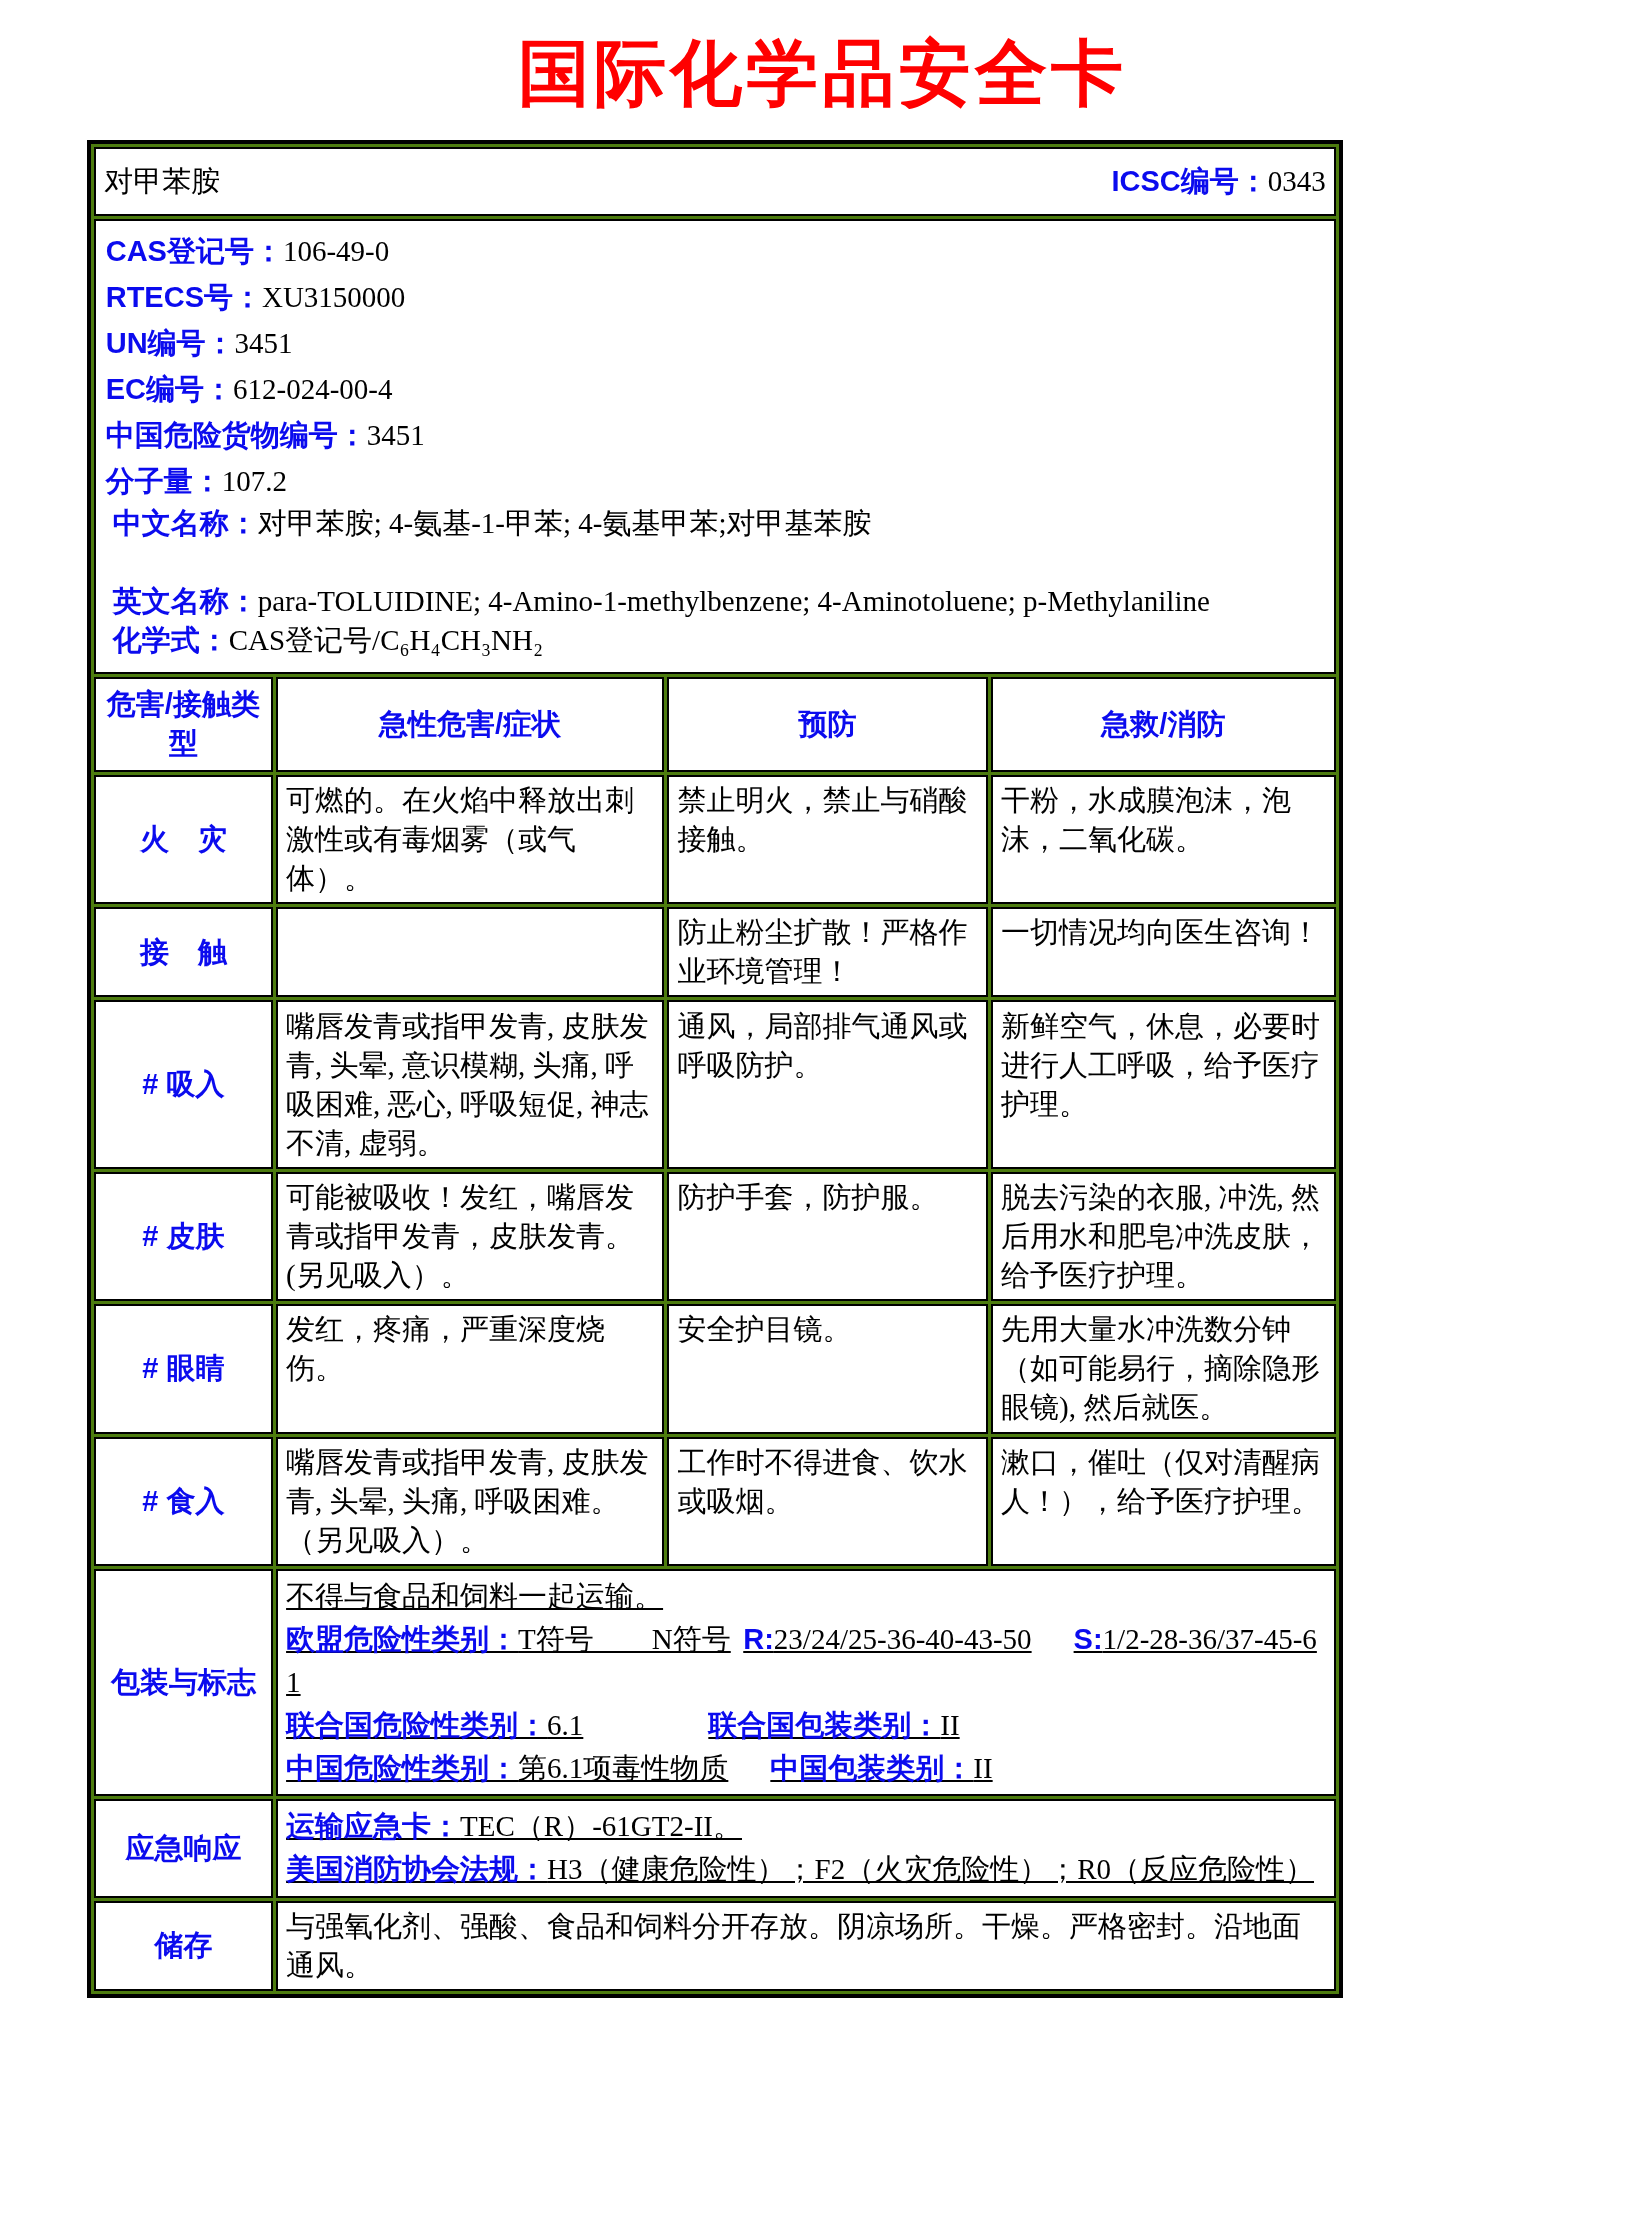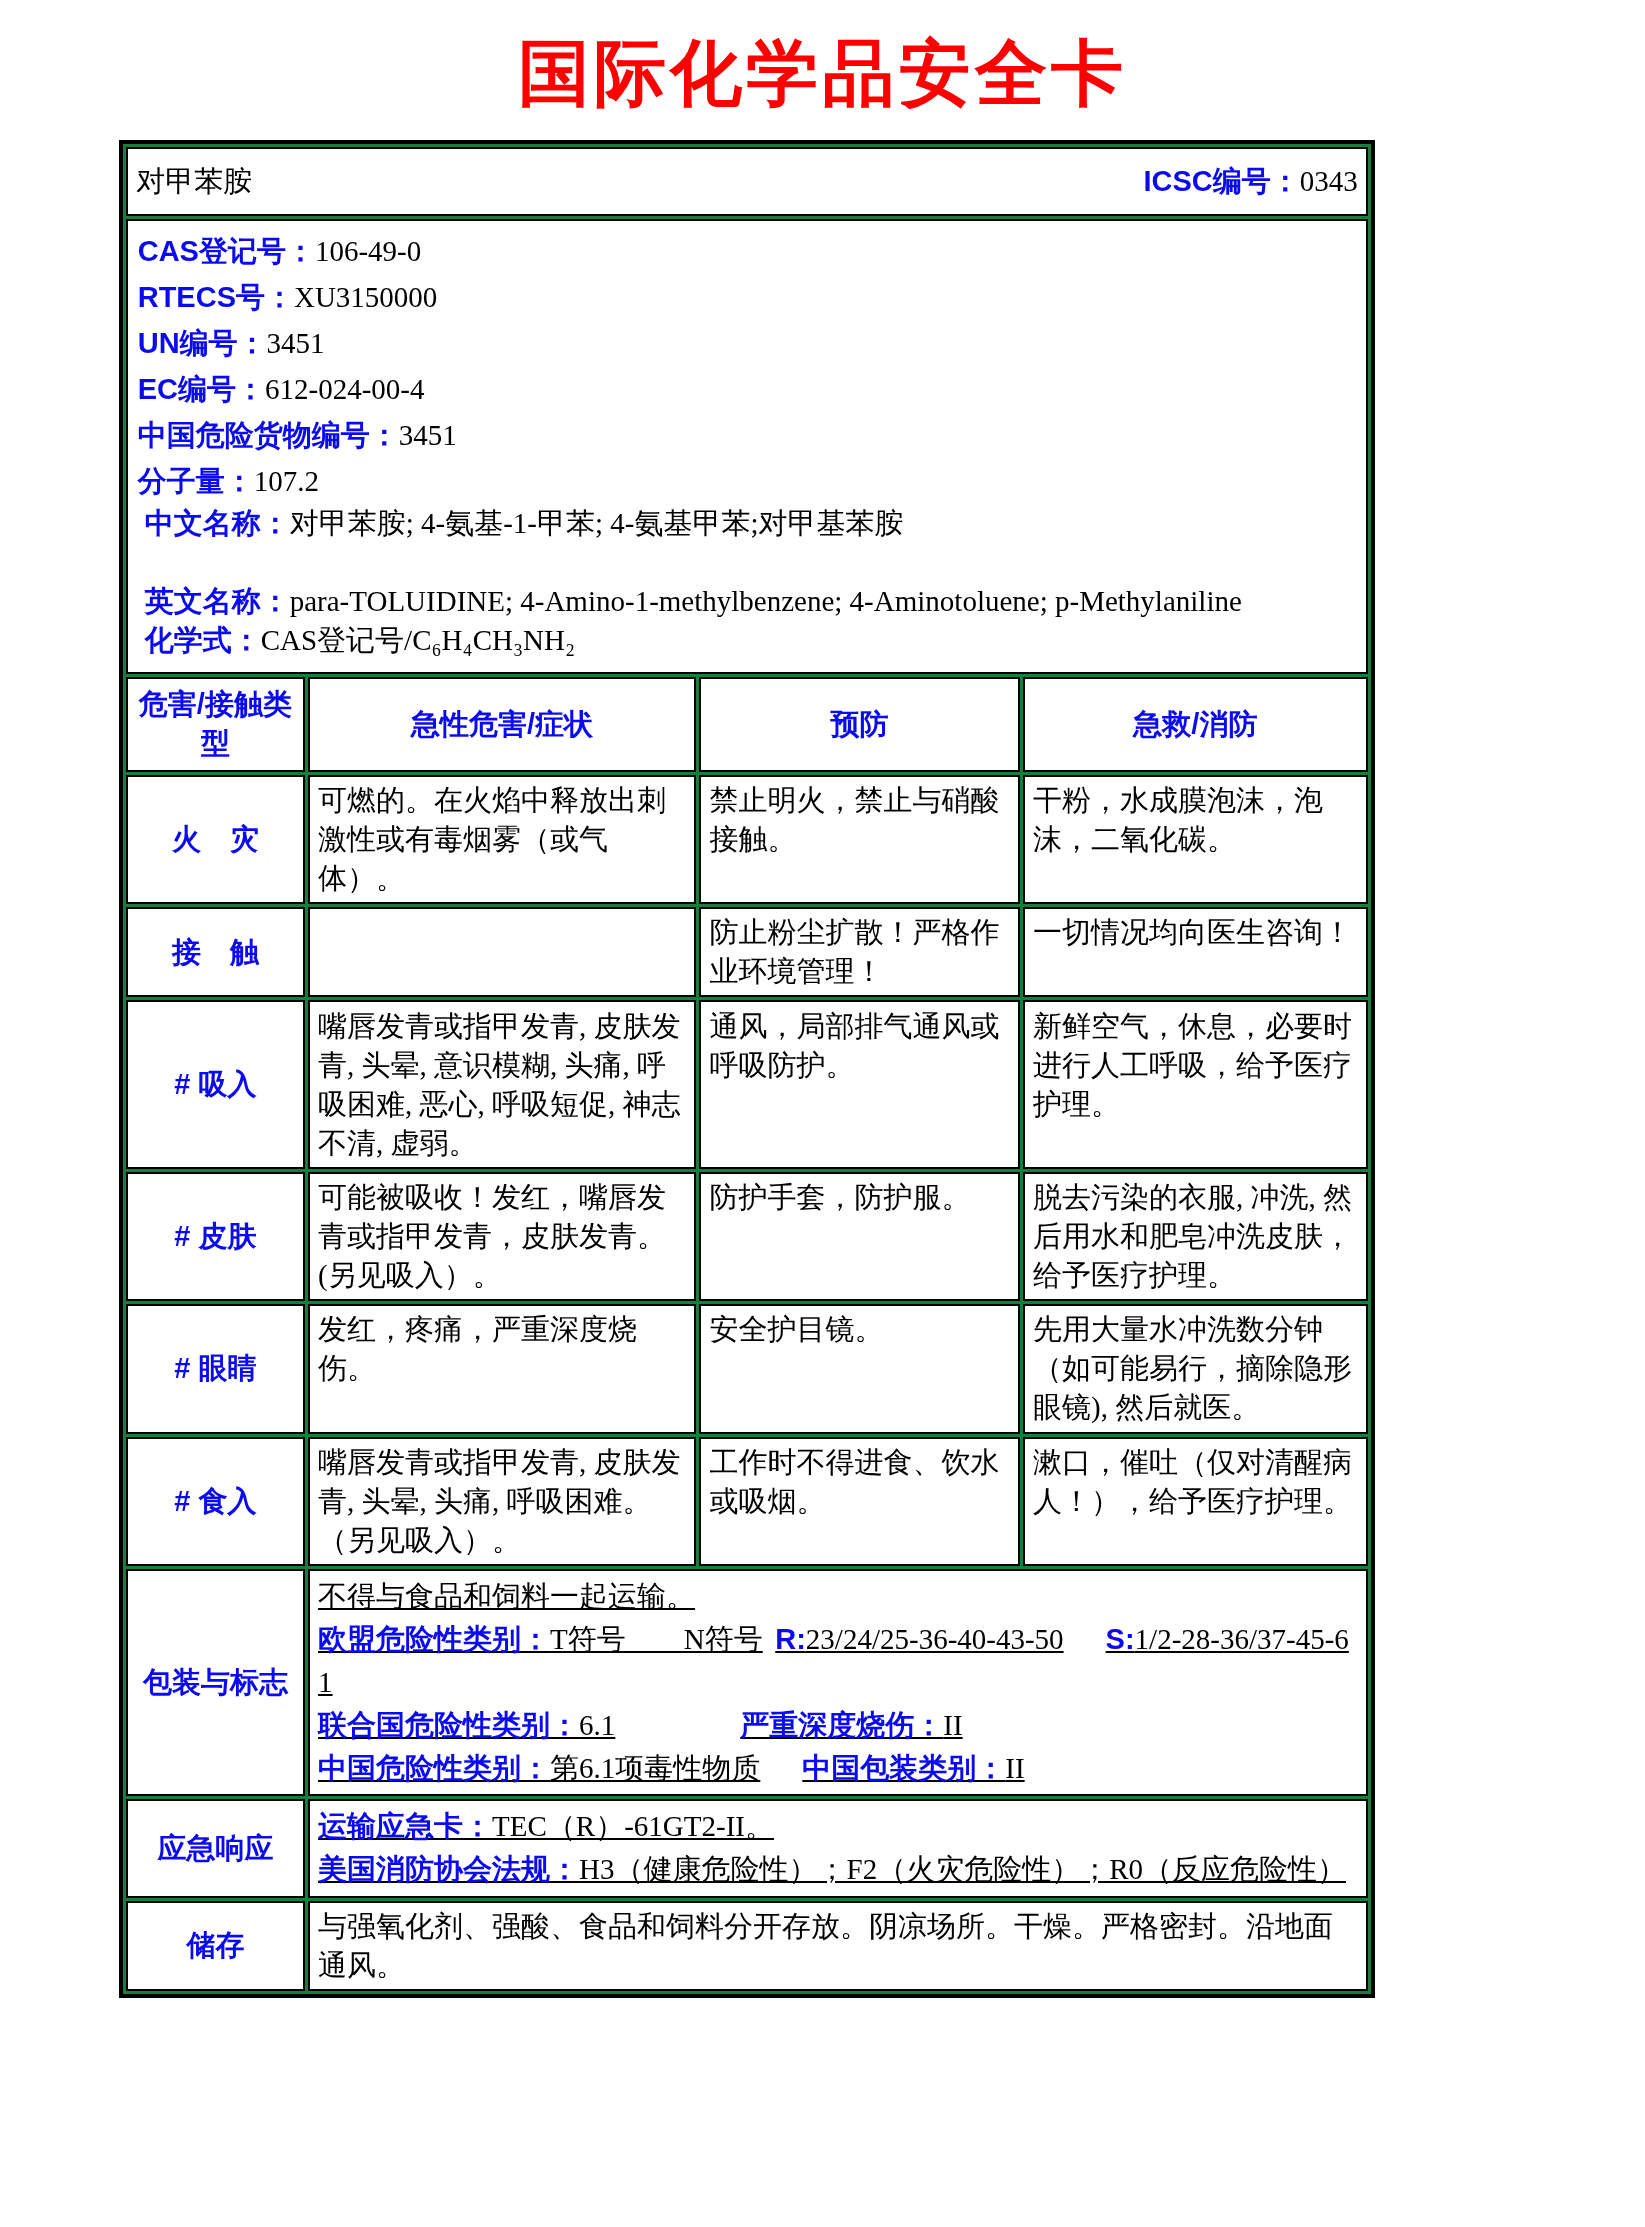--- a/index.html
+++ b/index.html
@@ -7,21 +7,21 @@
     width:1645px;height:2227px;background:#ffffff;color:#000;
     font-family:"Liberation Serif","DejaVu Serif",serif;
     -webkit-font-smoothing:antialiased;
   }
   .page{position:relative;width:1645px;height:2227px;overflow:hidden;}
   .title{
     margin:26.4px 0 18px 0;text-align:center;
     font-size:72px;font-weight:bold;color:#ff0000;letter-spacing:4.2px;
     font-family:"Liberation Sans","DejaVu Sans",sans-serif;
   }
-  .card{margin-left:119px;width:1248px;border:4.9px solid #000;background:#15803d;}
+  .card{margin-left:87px;width:1248px;border:4.9px solid #000;background:#4d7c0f;}
   table.icsc{width:100%;border-collapse:separate;border-spacing:3.5px;table-layout:fixed;}
   td{border:2.1px solid #000;padding:4.2px 8.3px;font-size:29px;line-height:39px;vertical-align:top;word-break:break-word;background:#fff;}
   .lbl{
     color:#0b0bee;font-weight:bold;
     font-family:"Liberation Sans","DejaVu Sans",sans-serif;
   }
   .label-cell{
     text-align:center;vertical-align:middle;
     color:#0b0bee;font-weight:bold;
     font-family:"Liberation Sans","DejaVu Sans",sans-serif;
@@ -139,21 +139,21 @@
         <td>工作时不得进食、饮水或吸烟。</td>
         <td>漱口，催吐（仅对清醒病人！），给予医疗护理。</td>
       </tr>
 
 
       <tr>
         <td class="label-cell">包装与标志</td>
         <td colspan="3" class="rich spacious">
           <p>不得与食品和饲料一起运输。</p>
           <p><span class="lbl">欧盟危险性类别：</span><span>T符号　　N符号</span><span class="lbl ml-sm">R:</span><span>23/24/25-36-40-43-50</span><span class="lbl ml-md">S:</span><span>1/2-28-36/37-45-61</span></p>
-          <p><span class="lbl">联合国危险性类别：</span><span>6.1</span><span class="lbl ml-lg">严重深度烧伤：</span><span>II</span></p>
+          <p><span class="lbl">联合国危险性类别：</span><span>6.1</span><span class="lbl ml-lg">联合国包装类别：</span><span>II</span></p>
           <p><span class="lbl">中国危险性类别：</span><span>第6.1项毒性物质</span><span class="lbl ml-md">中国包装类别：</span><span>II</span></p>
         </td>
       </tr>
 
       <tr>
         <td class="label-cell">应急响应</td>
         <td colspan="3" class="rich spacious">
           <p><span class="lbl">运输应急卡：</span><span>TEC（R）-61GT2-II。</span></p>
           <p><span class="lbl">美国消防协会法规：</span><span>H3（健康危险性）；F2（火灾危险性）；R0（反应危险性）</span></p>
         </td>

